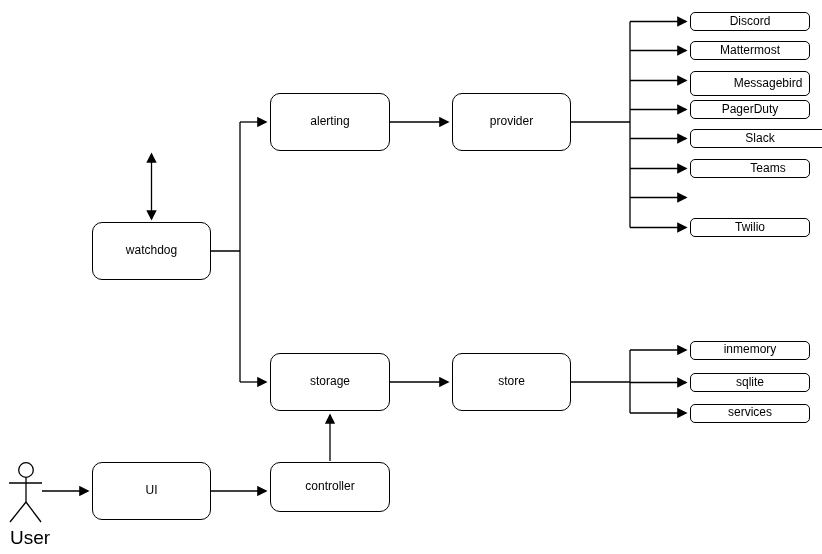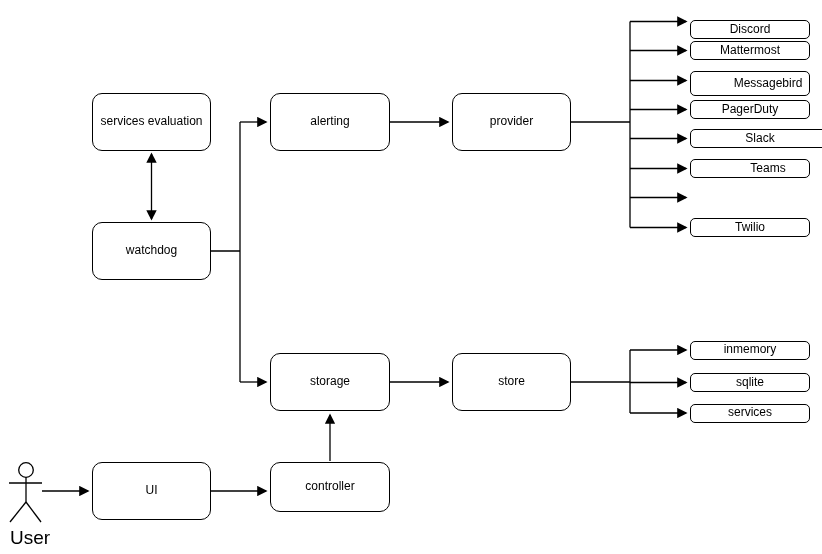--- a/index.html
+++ b/index.html
@@ -90,23 +90,20 @@
 
     <g>
       <circle cx="26" cy="470" r="7.3" fill="#ffffff"></circle>
       <line x1="26" y1="477.3" x2="26" y2="502"></line>
       <line x1="9" y1="483" x2="42" y2="483"></line>
       <line x1="26" y1="502" x2="10" y2="522"></line>
       <line x1="26" y1="502" x2="41" y2="522"></line>
     </g>
   </svg>
 
-  <div class="node" style="left:92px;  top:93px;  width:119px; height:58px;">
-    <span>services evaluation</span>
-  </div>
 
   <div class="node" style="left:92px;  top:222px; width:119px; height:58px;">
     <span>watchdog</span>
   </div>
 
   <div class="node" style="left:270px; top:93px;  width:120px; height:58px;">
     <span>alerting</span>
   </div>
 
   <div class="node" style="left:452px; top:93px;  width:119px; height:58px;">
@@ -122,21 +119,21 @@
   </div>
 
   <div class="node" style="left:92px;  top:462px; width:119px; height:58px;">
     <span>UI</span>
   </div>
 
   <div class="node" style="left:270px; top:462px; width:120px; height:50px;">
     <span>controller</span>
   </div>
 
-  <div class="node leaf" style="left:690px; top:12px;  width:120px; height:19px;margin-top:8px;">
+  <div class="node leaf" style="left:690px; top:12px;  width:120px; height:19px;">
     <span>Discord</span>
   </div>
   <div class="node leaf" style="left:690px; top:41px;  width:120px; height:19px;">
     <span>Mattermost</span>
   </div>
   <div class="node leaf" style="left:690px; top:71px;  width:120px; height:25px;padding-left:36px;">
     <span>Messagebird</span>
   </div>
   <div class="node leaf" style="left:690px; top:100px; width:120px; height:19px;">
     <span>PagerDuty</span>

